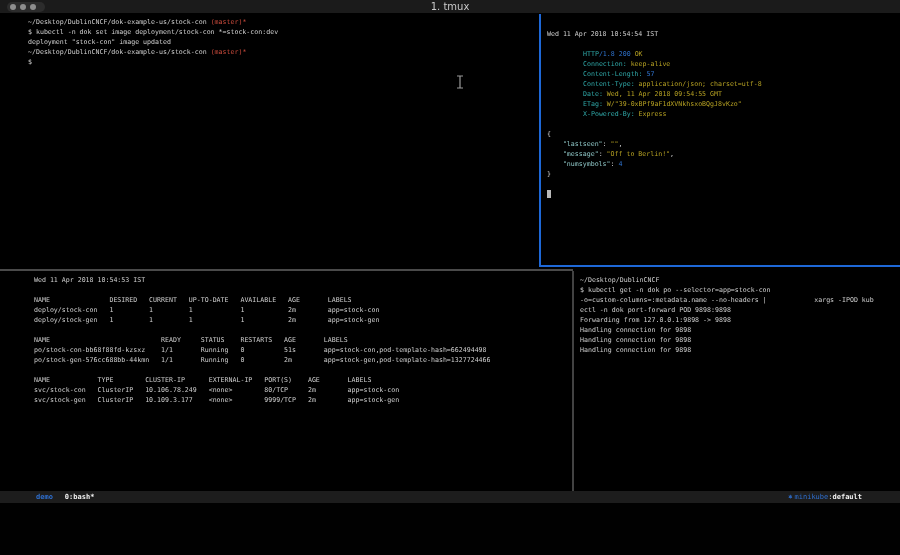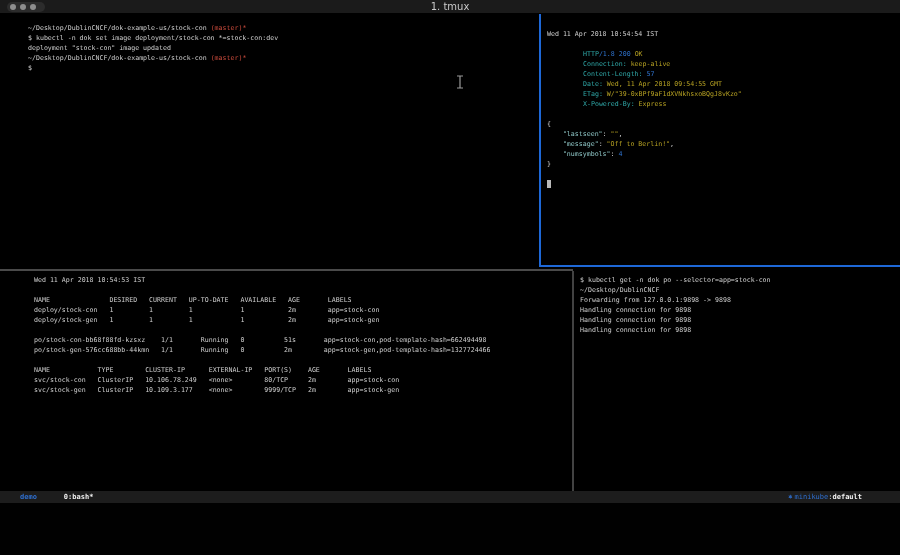--- a/index.html
+++ b/index.html
@@ -10,21 +10,21 @@
   .titlebar{position:absolute;left:0;top:0;width:900px;height:14px;background:#1b1b1b;
             border-bottom:1px solid #000;}
   .lights{position:absolute;left:7px;top:2px;height:10px;width:38px;background:#2c2c2c;
           border-radius:5px;display:flex;align-items:center;gap:4px;padding:0 3px;}
   .light{width:6px;height:6px;border-radius:50%;background:#8e8e8e;}
   .title-text{position:absolute;left:0;top:0;width:100%;text-align:center;color:#c9c9c9;
               font-size:10px;line-height:14px;font-family:"DejaVu Sans","Liberation Sans",sans-serif;}
   
   .term{position:absolute;left:0;top:14px;width:900px;height:477px;background:#000;}
   .pane{position:absolute;overflow:hidden;}
-  .pane-top-left{left:0;top:0;width:539px;height:251px;padding:9px 0 0 28px;}
+  .pane-top-left{left:0;top:0;width:539px;height:251px;padding:3px 0 0 28px;}
   .pane-top-right{left:542px;top:12px;width:358px;height:249px;padding:3px 0 0 5px;}
   .pane-bottom-left{left:0;top:258px;width:571px;height:219px;padding:3px 0 0 34px;}
   .pane-bottom-right{left:576px;top:258px;width:324px;height:219px;padding:3px 0 0 4px;}
   .vborder-active{position:absolute;left:539px;top:0;width:2px;height:253px;background:#1e68d7;}
   .hborder-active{position:absolute;left:539px;top:251px;width:361px;height:2px;background:#1e68d7;}
   .hborder-inactive{position:absolute;left:0;top:255px;width:573px;height:2px;background:#4a4a4a;}
   .vborder-inactive{position:absolute;left:572px;top:257px;width:2px;height:220px;background:#424242;}
   
   .line{white-space:pre;font-size:6.6px;line-height:10px;height:10px;color:#cfcfcf;}
   .c-d{color:#cfcfcf;}
@@ -32,23 +32,23 @@
   .c-c{color:#2fa8a8;padding-left:36px;}
   .c-y{color:#b5a022;margin-top:42px;}
   .c-b{color:#2f74d0;}
   .c-k{color:#8fc7c7;}
   .c-cur{background:#b9b9b9;color:transparent;}
   
   .ibeam{position:absolute;left:456px;top:60px;}
   
   .statusbar{position:absolute;left:0;top:491px;width:900px;height:12px;background:#1d1d1d;
              font-size:7px;line-height:12px;}
-  .status-left{position:absolute;left:20px;top:0;display:flex;gap:18px;}
+  .status-left{position:absolute;left:36px;top:0;display:flex;gap:12px;}
   .status-session{color:#2e6fd0;font-weight:bold;}
-  .status-window{color:#f2f2f2;font-weight:bold;margin-left:9px;}
+  .status-window{color:#f2f2f2;font-weight:bold;}
   .status-right{position:absolute;right:38px;top:0;display:flex;}
   .kube-icon{color:#2e6fd0;font-weight:bold;margin-right:2px;}
   .kube-context{color:#2e6fd0;font-weight:normal;}
   .kube-sep{color:#d8d8d8;}
   .kube-ns{color:#f2f2f2;font-weight:bold;}
   .below{position:absolute;left:0;top:503px;width:900px;height:52px;background:#010101;}
 </style>
 </head>
 <body>
 
@@ -76,51 +76,55 @@
     <div class="hborder-active"></div>
     <div class="hborder-inactive"></div>
     <div class="vborder-inactive"></div>
 
     <div class="pane pane-top-right">
         <div class="line"><span class="c-d">Wed 11 Apr 2018 10:54:54 IST</span></div>
         <div class="line"> </div>
         <div class="line"><span class="c-c">HTTP</span><span class="c-b">/1.8 200</span><span class="c-y"> OK</span></div>
         <div class="line"><span class="c-c">Connection:</span><span class="c-y"> keep-alive</span></div>
         <div class="line"><span class="c-c">Content-Length:</span><span class="c-b"> 57</span></div>
+        <div class="line"><span class="c-c">Content-Type:</span><span class="c-y"> application/json; charset=utf-8</span></div>
         <div class="line"><span class="c-c">Date:</span><span class="c-y"> Wed, 11 Apr 2018 09:54:55 GMT</span></div>
         <div class="line"><span class="c-c">ETag:</span><span class="c-y"> W/"39-0xBPf9aF1dXVNkhsxoBQgJ8vKzo"</span></div>
         <div class="line"><span class="c-c">X-Powered-By:</span><span class="c-y"> Express</span></div>
         <div class="line"> </div>
         <div class="line"><span class="c-d">{</span></div>
         <div class="line"><span class="c-d">    </span><span class="c-k">"lastseen"</span><span class="c-d">: </span><span class="c-y">""</span><span class="c-d">,</span></div>
         <div class="line"><span class="c-d">    </span><span class="c-k">"message"</span><span class="c-d">: </span><span class="c-y">"Off to Berlin!"</span><span class="c-d">,</span></div>
         <div class="line"><span class="c-d">    </span><span class="c-k">"numsymbols"</span><span class="c-d">: </span><span class="c-b">4</span></div>
         <div class="line"><span class="c-d">}</span></div>
         <div class="line"> </div>
         <div class="line"><span class="c-cur"> </span></div>
       </div>
 
     <div class="pane pane-bottom-left">
         <div class="line"><span class="c-d">Wed 11 Apr 2018 10:54:53 IST</span></div>
         <div class="line"> </div>
         <div class="line"><span class="c-d">NAME               DESIRED   CURRENT   UP-TO-DATE   AVAILABLE   AGE       LABELS</span></div>
         <div class="line"><span class="c-d">deploy/stock-con   1         1         1            1           2m        app=stock-con</span></div>
         <div class="line"><span class="c-d">deploy/stock-gen   1         1         1            1           2m        app=stock-gen</span></div>
         <div class="line"> </div>
+        <div class="line"><span class="c-d">NAME                            READY     STATUS    RESTARTS   AGE       LABELS</span></div>
         <div class="line"><span class="c-d">po/stock-con-bb68f88fd-kzsxz    1/1       Running   0          51s       app=stock-con,pod-template-hash=662494498</span></div>
         <div class="line"><span class="c-d">po/stock-gen-576cc688bb-44kmn   1/1       Running   0          2m        app=stock-gen,pod-template-hash=1327724466</span></div>
         <div class="line"> </div>
         <div class="line"><span class="c-d">NAME            TYPE        CLUSTER-IP      EXTERNAL-IP   PORT(S)    AGE       LABELS</span></div>
         <div class="line"><span class="c-d">svc/stock-con   ClusterIP   10.106.78.249   &lt;none&gt;        80/TCP     2m        app=stock-con</span></div>
         <div class="line"><span class="c-d">svc/stock-gen   ClusterIP   10.109.3.177    &lt;none&gt;        9999/TCP   2m        app=stock-gen</span></div>
       </div>
 
     <div class="pane pane-bottom-right">
+        <div class="line"><span class="c-d">~/Desktop/DublinCNCF</span></div>
         <div class="line"><span class="c-d">$ kubectl get -n dok po --selector=app=stock-con</span></div>
-        <div class="line"><span class="c-d">~/Desktop/DublinCNCF</span></div>
+        <div class="line"><span class="c-d">-o=custom-columns=:metadata.name --no-headers |            xargs -IPOD kub</span></div>
+        <div class="line"><span class="c-d">ectl -n dok port-forward POD 9898:9898</span></div>
         <div class="line"><span class="c-d">Forwarding from 127.0.0.1:9898 -&gt; 9898</span></div>
         <div class="line"><span class="c-d">Handling connection for 9898</span></div>
         <div class="line"><span class="c-d">Handling connection for 9898</span></div>
         <div class="line"><span class="c-d">Handling connection for 9898</span></div>
       </div>
 
     <div class="ibeam">
       <svg width="8" height="14" viewBox="0 0 8 14">
         <path d="M1 1 H7 M4 1 V13 M1 13 H7" stroke="#9a9a9a" stroke-width="1.2" fill="none"></path>
       </svg>

